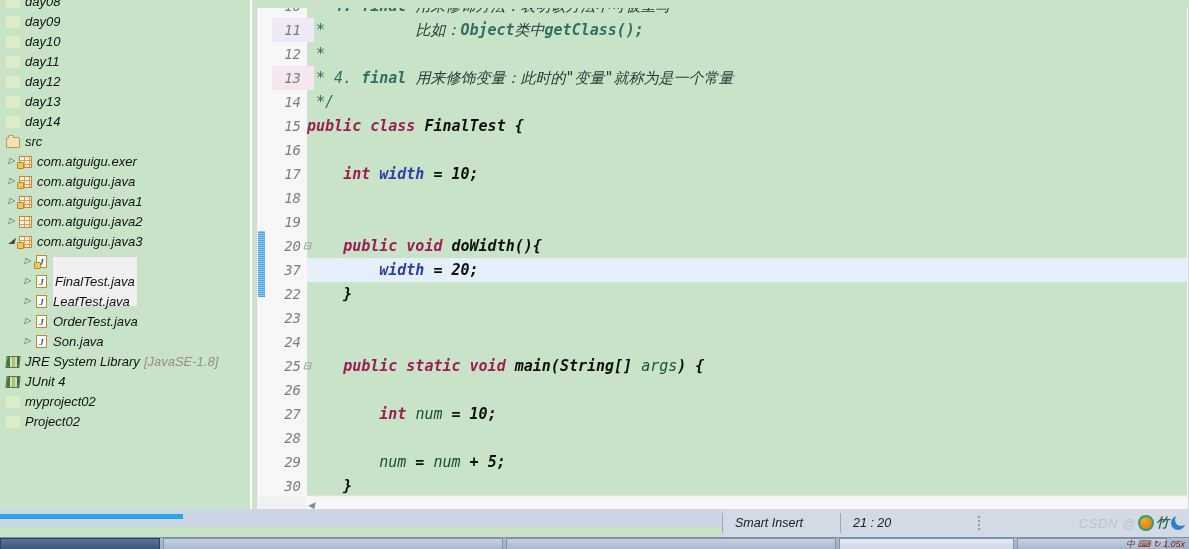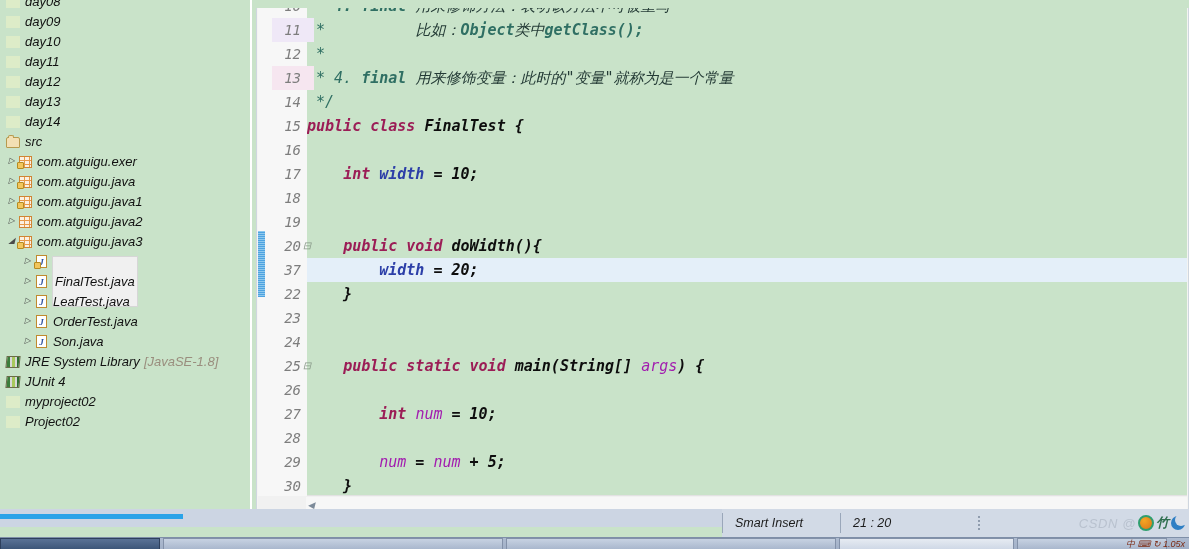--- a/index.html
+++ b/index.html
@@ -223,21 +223,21 @@
     position: absolute;
     left: 0;
     right: 0;
     height: 24px;
     background: #e4eff9;
   }
   .kw      { color: #9b1d56; font-weight: bold; }
   .typ     { color: #0d0d0d; font-weight: bold; }
   .var     { color: #2c3fa8; font-weight: bold; }
   .num     { color: #0d0d0d; font-weight: bold; }
-  .plain   { color: #a21caf; }
+  .plain   { color: #14532d; }
   .cmt     { color: #2f6f63; }
   .cmt-b   { color: #2f6f63; font-weight: bold; }
   .cmt-cjk { color: #243b36; }
   .sym     { color: #0d0d0d; font-weight: bold; }
 
   
   #editor-hscroll {
     position: absolute;
     left: 1px; right: 1px; bottom: 1px;
     height: 19px;

